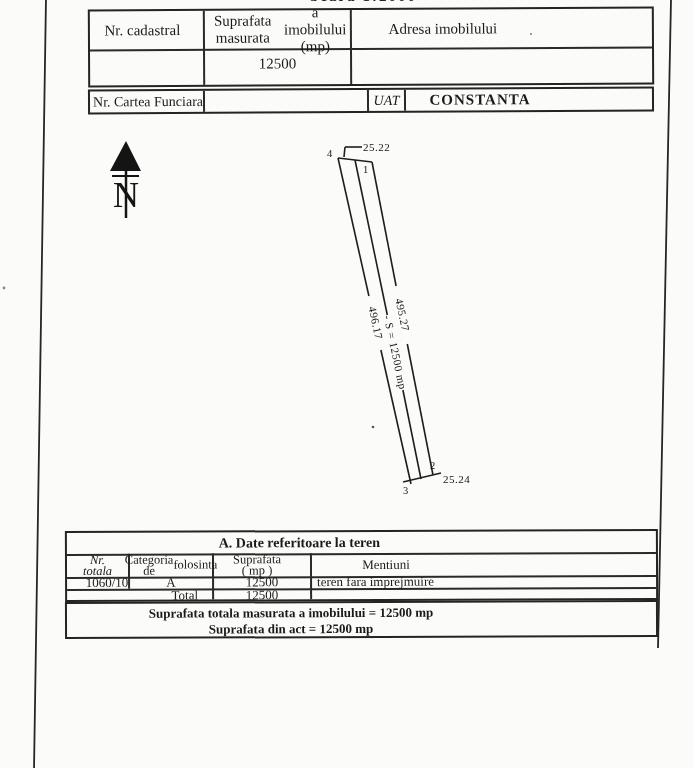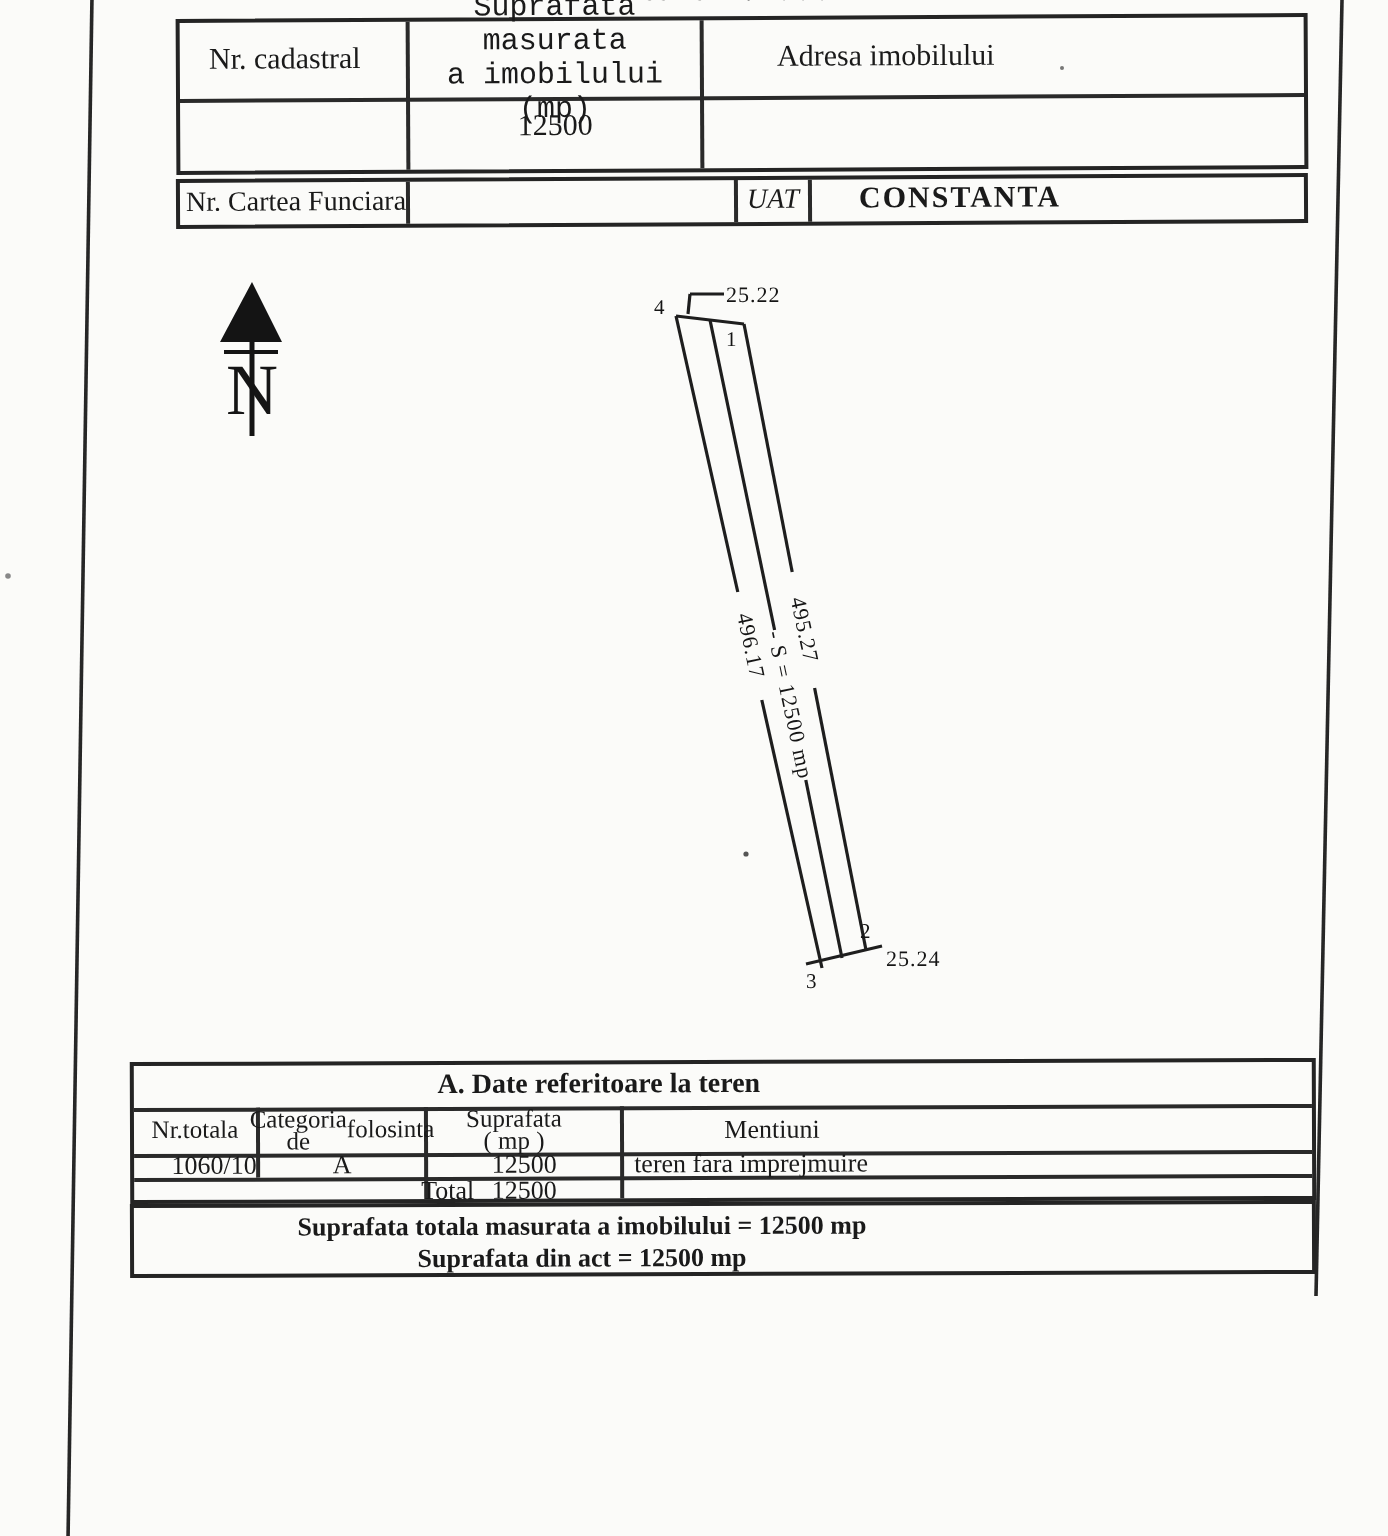--- a/index.html
+++ b/index.html
@@ -5,21 +5,21 @@
   html,body{margin:0;padding:0;}
   body{
     width:694px;height:768px;position:relative;overflow:hidden;
     background:#fbfbf9;
     font-family:"Liberation Serif","DejaVu Serif",serif;
     color:#1a1a1a;
   }
   .abs{position:absolute;}
   .cell{position:absolute;display:flex;align-items:center;justify-content:center;text-align:center;}
   .cell.left{justify-content:flex-start;text-align:left;}
-  .cell.right{justify-content:flex-end;text-align:right;margin-left:39px;}
+  .cell.right{justify-content:flex-end;text-align:right;}
   .box{position:absolute;border:2px solid #242424;box-sizing:border-box;background:transparent;}
   .vline{position:absolute;width:2px;background:#2a2a2a;}
   .hline{position:absolute;height:2px;background:#2a2a2a;}
   .two-line{line-height:11px;}
   #top-table{transform:rotate(-0.3deg);}
   #cf-table{transform:rotate(-0.3deg);}
   #teren-table,#summary-box{transform:rotate(-0.2deg);}
   .fs15{font-size:15px;}
   .fs14{font-size:14px;}
   .fs13{font-size:13px;}
@@ -88,21 +88,21 @@
   <circle cx="531" cy="34" r="1" fill="#777"></circle>
   <circle cx="4" cy="288" r="1.4" fill="#888"></circle>
 </svg>
 
 <div id="top-table" class="box" style="left:88px;top:8px;width:566px;height:78px;">
   <div class="vline" style="left:113px;top:0;height:100%;"></div>
   <div class="vline" style="left:260px;top:0;height:100%;"></div>
   <div class="hline" style="left:0;top:38px;width:100%;"></div>
 
   <div class="cell fs15" style="left:0;top:0;width:105px;height:38px;">Nr. cadastral</div>
-  <div class="cell fs15" style="left:115px;top:0;width:145px;height:38px;flex-direction:column;line-height:17px;font-family:Liberation Mono, monospace;">
+  <div class="cell fs15" style="left:115px;top:0;width:145px;height:38px;line-height:17px;">
     <span>Suprafata masurata</span>
     <span>a imobilului (mp)</span>
   </div>
   <div class="cell fs15" style="left:262px;top:0;width:302px;height:38px;padding-right:120px;box-sizing:border-box;">Adresa imobilului</div>
 
   <div class="cell fs15" style="left:0;top:38px;width:113px;height:40px;"></div>
   <div class="cell fs15" style="left:115px;top:38px;width:145px;height:40px;align-items:flex-start;padding-top:7px;box-sizing:border-box;">12500</div>
   <div class="cell fs15" style="left:262px;top:38px;width:302px;height:40px;"></div>
 </div>
 
@@ -120,21 +120,21 @@
 <div id="teren-table" class="box" style="left:65px;top:530px;width:593px;height:71px;">
   <div class="hline" style="left:0;top:21px;width:100%;"></div>
   <div class="hline" style="left:0;top:44px;width:100%;"></div>
   <div class="hline" style="left:0;top:56px;width:100%;"></div>
   <div class="vline" style="left:61px;top:21px;height:35px;"></div>
   <div class="vline" style="left:145px;top:21px;height:46px;"></div>
   <div class="vline" style="left:243px;top:21px;height:46px;"></div>
 
   <div class="cell fs14 bold" style="left:0;top:0;width:593px;height:21px;padding-right:128px;box-sizing:border-box;">A. Date referitoare la teren</div>
 
-  <div class="cell fs12 two-line" style="left:0;top:21px;width:61px;height:23px;flex-direction:row;">
+  <div class="cell fs12 two-line" style="left:0;top:21px;width:61px;height:23px;flex-direction:column;font-style:italic;">
     <span>Nr.</span>
     <span>totala</span>
   </div>
   <div class="cell fs12 two-line" style="left:63px;top:21px;width:82px;height:23px;flex-direction:row;">
     <span>Categoria de</span>
     <span>folosinta</span>
   </div>
   <div class="cell fs12 two-line" style="left:142px;top:21px;width:96px;height:23px;flex-direction:column;align-items:center;">
     <span>Suprafata</span>
     <span>( mp )</span>

